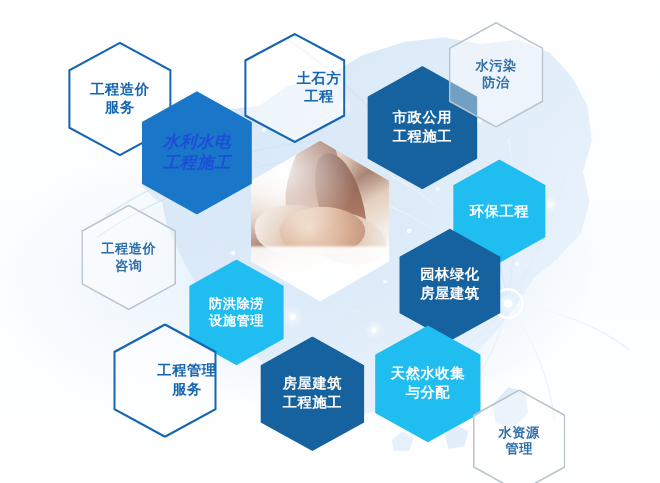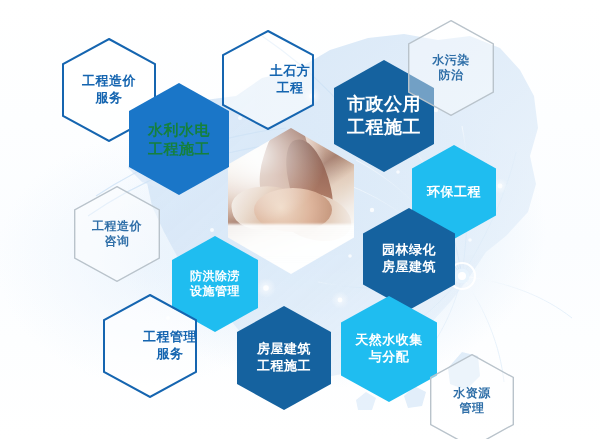--- a/index.html
+++ b/index.html
@@ -55,21 +55,21 @@
   }
 
   
   .hex{position:absolute;display:flex;align-items:center;justify-content:center;}
   .hex .hx-shape{position:absolute;left:0;top:0;width:100%;height:100%;}
   .hex .hx-label{
     position:relative;z-index:3;text-align:center;line-height:1.28;
     font-weight:bold;white-space:pre-line;letter-spacing:.5px;
   }
   .fill-dark  .hx-label{color:#ffffff;}
-  .fill-mid   .hx-label{color:#15803d;}
+  .fill-mid   .hx-label{color:#1d4ed8;font-style:italic;}
   .fill-cyan  .hx-label{color:#ffffff;}
   .out-blue   .hx-label{color:#1565b0;}
   .out-gray   .hx-label{color:#2f6fa8;}
 </style>
 </head>
 <body>
 
 <div id="stage">
 
   <div class="bg-wash"></div>
@@ -181,21 +181,21 @@
         <svg class="hx-shape" viewBox="0 0 100 112">
           <polygon points="50.0,0.0 100.0,28.0 100.0,84.0 50.0,112.0 0.0,84.0 0.0,28.0" fill="#1a76c8"></polygon>
         </svg>
         <div class="hx-label" style="font-size: 15px;">水利水电
 工程施工</div>
       </div>
       <div class="hex fill-dark" style="left: 334px; top: 60px; width: 100px; height: 112px;">
         <svg class="hx-shape" viewBox="0 0 100 112">
           <polygon points="50.0,0.0 100.0,28.0 100.0,84.0 50.0,112.0 0.0,84.0 0.0,28.0" fill="#15629f"></polygon>
         </svg>
-        <div class="hx-label" style="font-size: 18px;">市政公用
+        <div class="hx-label" style="font-size: 13px;">市政公用
 工程施工</div>
       </div>
       <div class="hex out-gray" style="left: 408px; top: 20px; width: 86px; height: 96px;">
         <svg class="hx-shape" viewBox="0 0 86 96">
           <polygon points="43.0,0.7 85.3,24.0 85.3,72.0 43.0,95.3 0.7,72.0 0.7,24.0" fill="rgba(255,255,255,0.40)" stroke="#b9c3cb" stroke-width="1.4"></polygon>
         </svg>
         <div class="hx-label" style="font-size: 12px;">水污染
 防治</div>
       </div>
       <div class="hex fill-cyan" style="left: 412px; top: 145px; width: 84px; height: 94px;">

